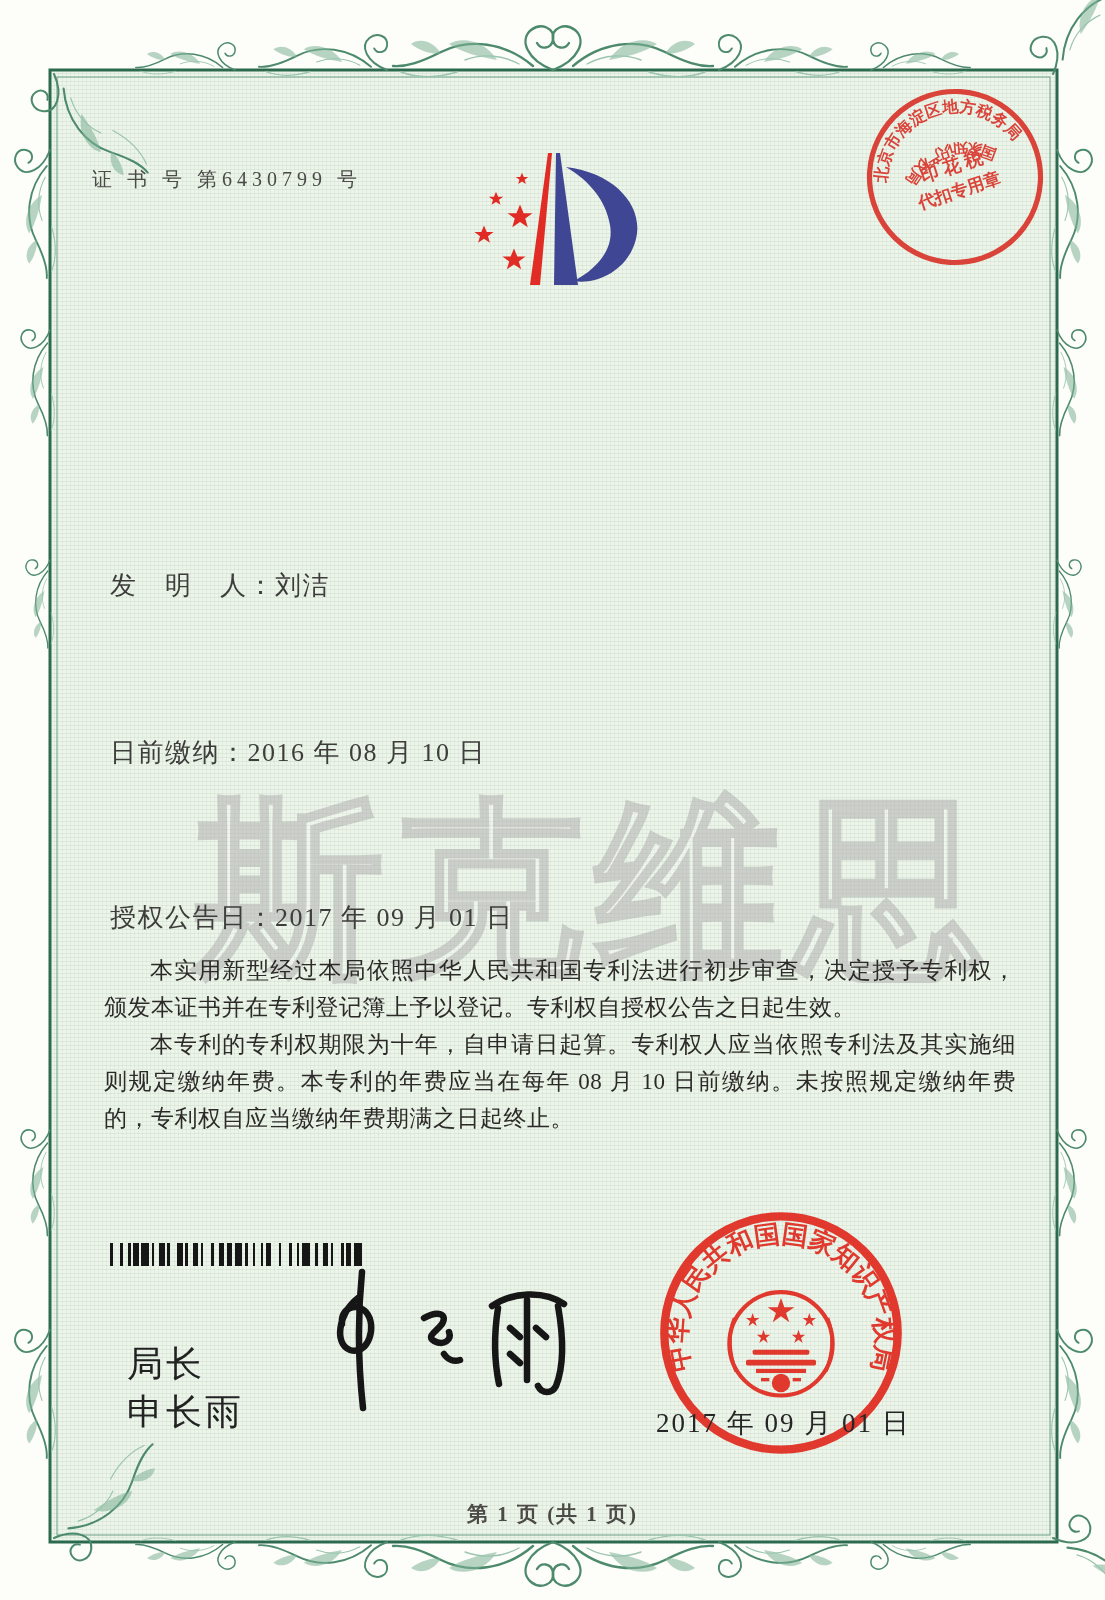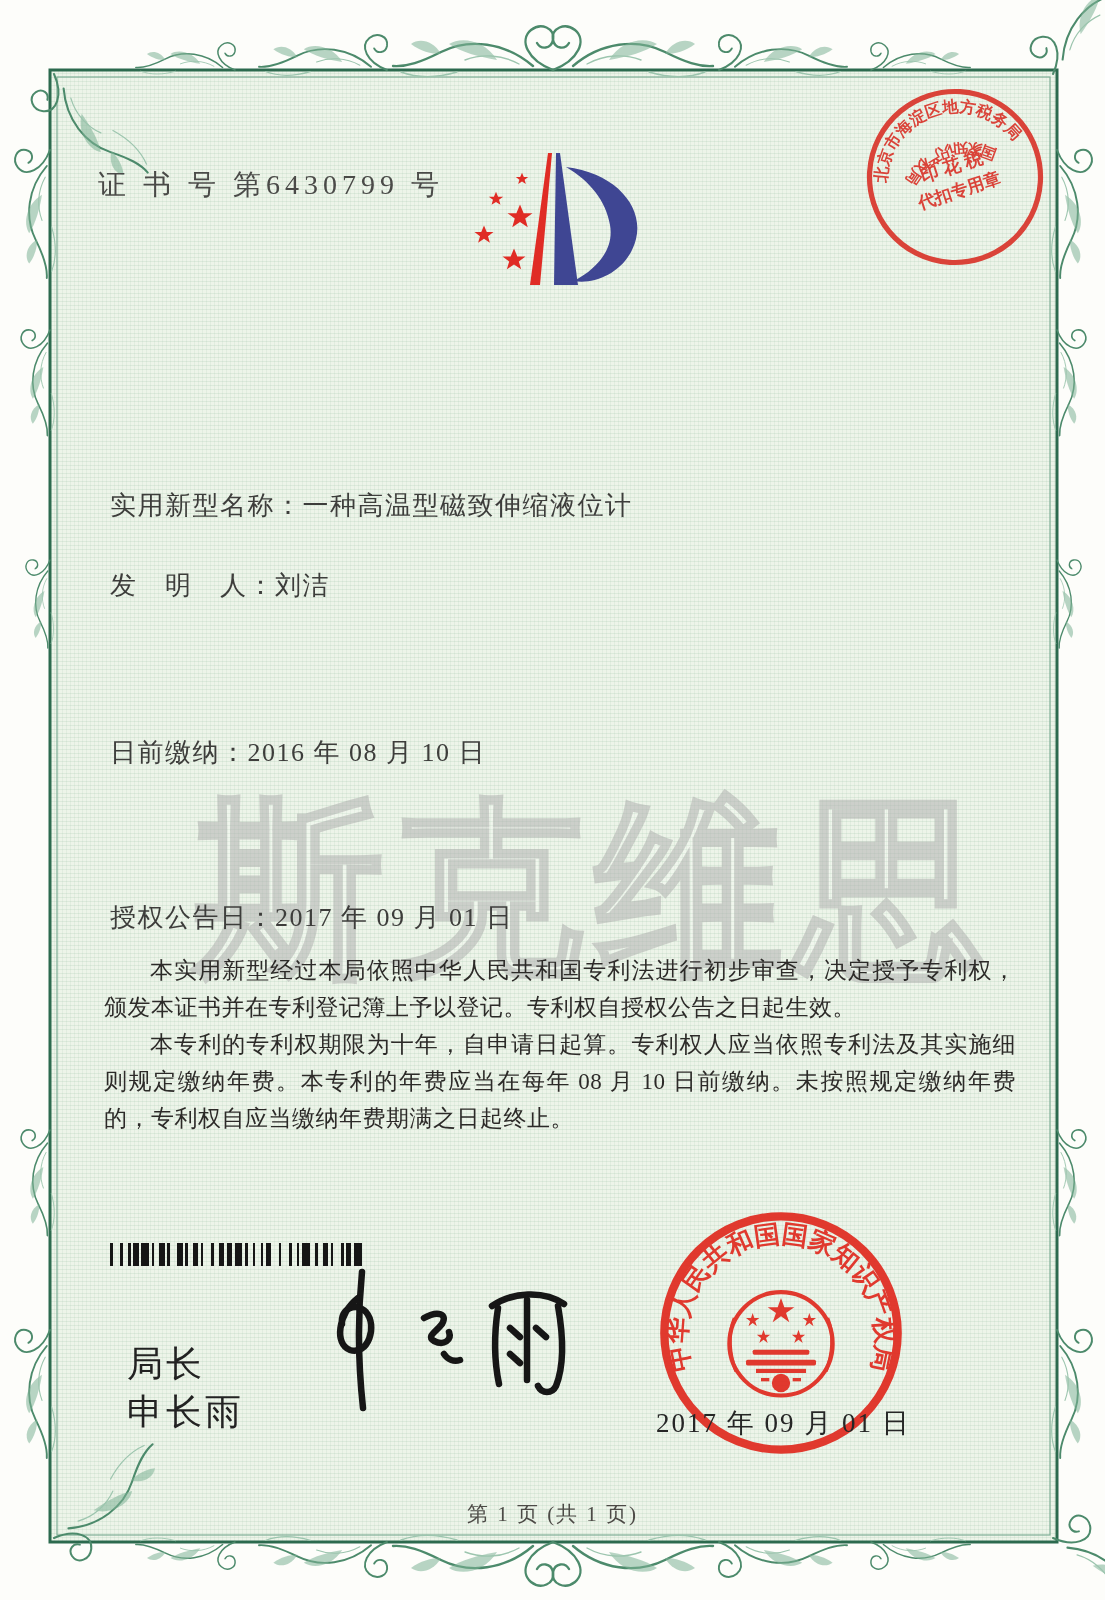--- a/index.html
+++ b/index.html
@@ -12,21 +12,21 @@
            repeating-linear-gradient(90deg, rgba(120,170,135,.10) 0 1px, rgba(0,0,0,0) 1px 4px),
            #edf4e9;}
   svg{display:block}
   .s1{stroke:#4c8a6b;stroke-width:2.4;fill:none;stroke-linecap:round}
   .s2{stroke:#9cc5ae;stroke-width:1.4;fill:none;stroke-linecap:round}
   .leaf{fill:#7db396;opacity:.55;stroke:none}
   .frameO{stroke:#2c6a4e;stroke-width:3;fill:none}
   .frameI{stroke:#7fae97;stroke-width:1.2;fill:none}
 
   .abs{position:absolute;}
-  #cert-no{left:98px;top:166px;font-size:28px;letter-spacing:5px;color:#4a4a48;}
+  #cert-no{left:92px;top:166px;font-size:20px;letter-spacing:5px;color:#4a4a48;}
   #title{left:0;top:322px;width:1105px;text-align:center;font-size:58px;font-weight:600;
          letter-spacing:14px;color:#1e1e1e;}
   .row{left:110px;font-size:26px;color:#3d3d3b;letter-spacing:1.5px;white-space:nowrap;}
   #row0{top:488px}#row1{top:568px}#row2{top:652px}#row3{top:735px}#row4{top:817px}#row5{top:900px}
 
   #wm{left:195px;top:765px;font-size:188px;font-weight:700;letter-spacing:12px;
       font-family:"Liberation Sans","DejaVu Sans",sans-serif;
       color:rgba(255,255,255,.25);-webkit-text-stroke:3.5px rgba(170,170,170,.8);
       opacity:.62;z-index:2;white-space:nowrap;}
 
@@ -42,21 +42,21 @@
   .issuer{left:127px;font-size:36px;color:#222;letter-spacing:3px;
           font-family:"Liberation Sans","DejaVu Sans",sans-serif;}
   #issuer-title{top:1340px}
   #issuer-name{top:1388px}
 
   #sig{left:296px;top:1262px;z-index:4;}
   #seal{left:656px;top:1208px;z-index:3;opacity:.92;}
   #seal-date{left:656px;top:1405px;width:250px;text-align:center;font-size:27px;color:#262626;
              letter-spacing:2px;z-index:5;white-space:nowrap;}
   #stamp{left:860px;top:82px;opacity:.92;}
-  #footer{left:0;top:1500px;width:1105px;text-align:center;font-size:21px;color:#4c4a46;letter-spacing:2px;}
+  #footer{left:0;top:1500px;width:1105px;text-align:center;font-size:21px;color:#4c4a46;letter-spacing:2px;font-weight:bold;}
   .z3{z-index:3}
 </style>
 </head>
 <body>
 
 <div id="page">
 
   <div id="paper"></div>
 
   <svg class="abs" style="left:0;top:0" width="1105" height="1600" viewBox="0 0 1105 1600" aria-hidden="true">
@@ -139,21 +139,20 @@
       </text>
       <text font-size="16" text-anchor="middle">
         <textPath href="#taxBot" startOffset="50%">国家知识产权局</textPath>
       </text>
       <text x="100" y="95" font-size="19" text-anchor="middle">印 花 税</text>
       <text x="100" y="121" font-size="18" text-anchor="middle">代扣专用章</text>
     </g>
   </svg>
 
 
-  <div id="row0" class="abs row z3"><span>实用新型名称：</span><span>一种高温型磁致伸缩液位计</span></div>
   <div id="row1" class="abs row z3"><span>发　明　人：</span><span>刘洁</span></div>
   <div id="row3" class="abs row z3"><span>日前缴纳：</span><span>2016 年 08 月 10 日</span></div>
   <div id="row5" class="abs row z3"><span>授权公告日：</span><span>2017 年 09 月 01 日</span></div>
 
   <div id="paras" class="abs">
     <p>本实用新型经过本局依照中华人民共和国专利法进行初步审查，决定授予专利权，颁发本证书并在专利登记簿上予以登记。专利权自授权公告之日起生效。</p>
     <p>本专利的专利权期限为十年，自申请日起算。专利权人应当依照专利法及其实施细则规定缴纳年费。本专利的年费应当在每年 08 月 10 日前缴纳。未按照规定缴纳年费的，专利权自应当缴纳年费期满之日起终止。</p>
   </div>
 
   <div id="barcode" class="abs z3">

